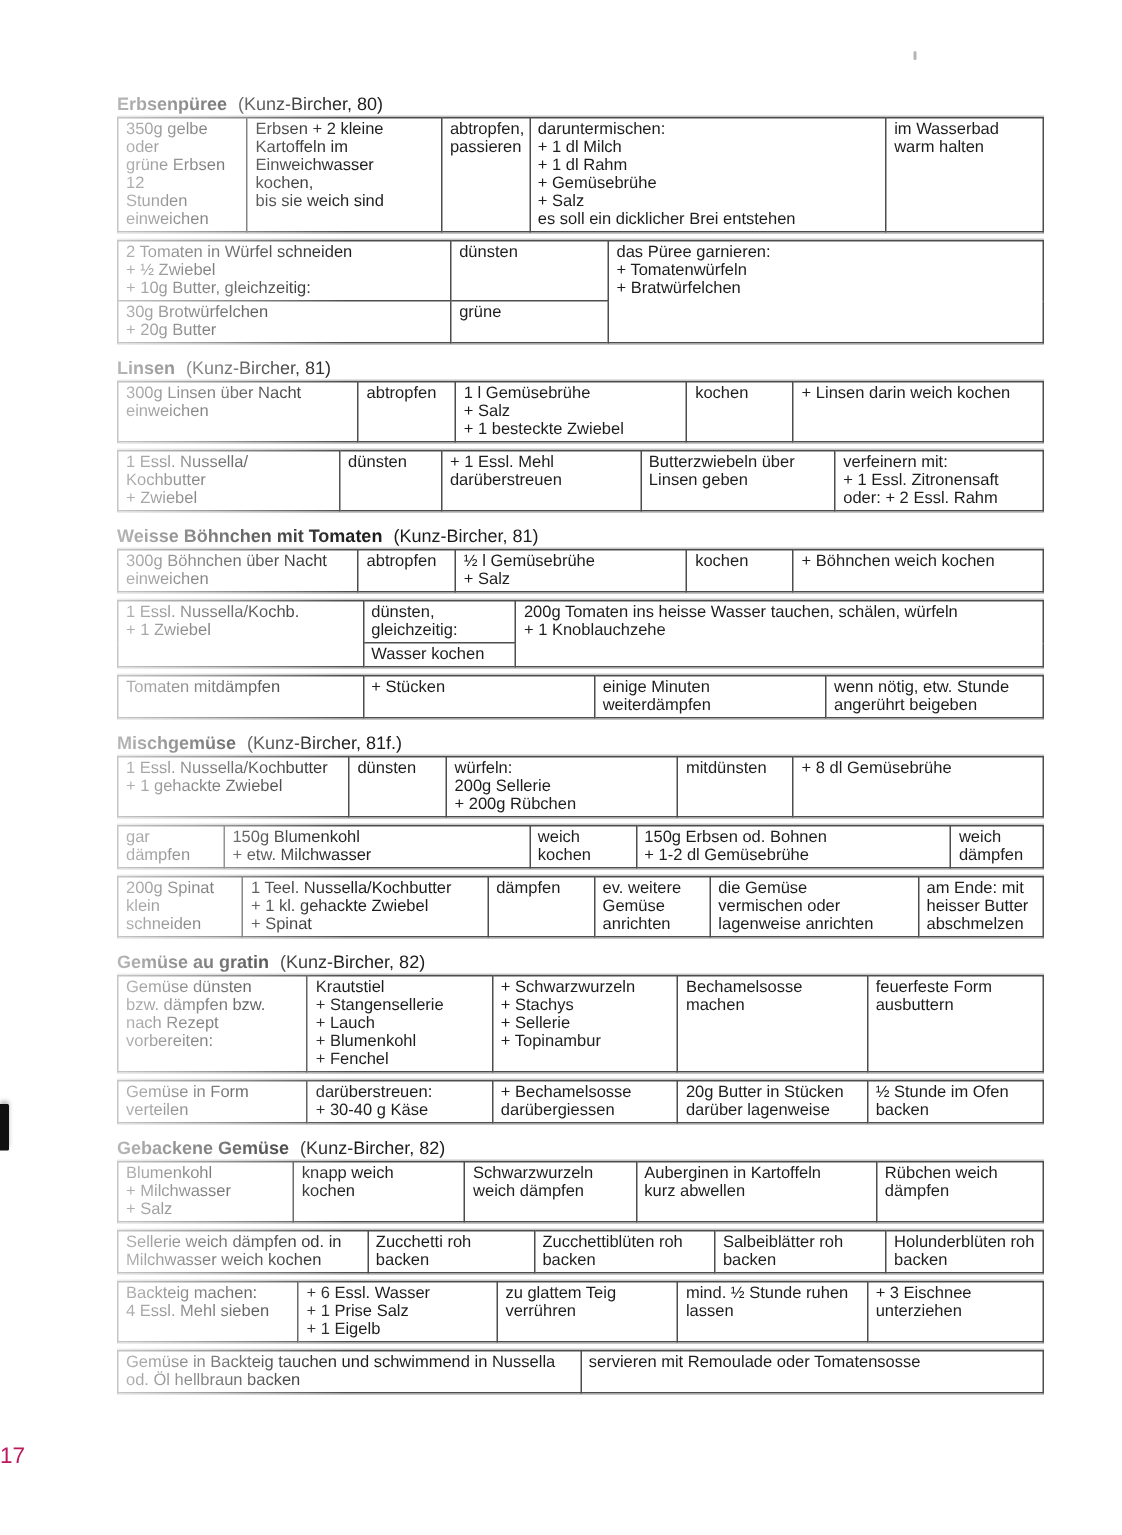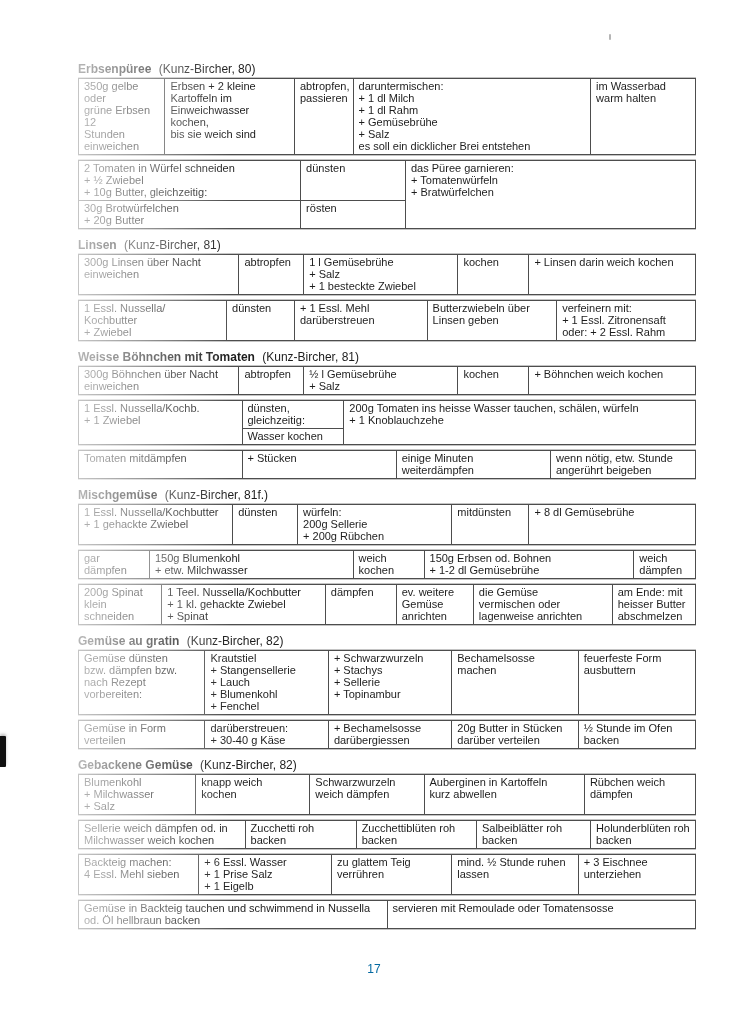--- a/index.html
+++ b/index.html
@@ -21,21 +21,21 @@
   }
   .sec table.rt:first-of-type{margin-top:0;}
   table.rt td{
     border:1.5px solid #4d4d4d;
     padding:1px 4px 2px 5px;
     font-size:11px;line-height:12px;
     vertical-align:top;white-space:pre-line;overflow:hidden;
   }
   .pageno{
     position:absolute;left:0;top:962px;width:100%;
-    text-align:center;font-size:12px;color:#0369a1;
+    text-align:left;font-size:15px;color:#be185d;
   }
   
   .fade{
     position:absolute;left:72px;top:58px;width:160px;height:892px;
     background:linear-gradient(90deg, rgba(255,255,255,.70) 0%, rgba(255,255,255,.42) 45%, rgba(255,255,255,0) 100%);
     pointer-events:none;
   }
   .bar{
     position:absolute;left:0;top:736px;width:6px;height:31px;
     background:#101010;border-radius:0 1px 1px 0;
@@ -99,21 +99,21 @@
 + ½ Zwiebel
 + 10g Butter, gleichzeitig:</td>
         <td>dünsten</td>
         <td rowspan="2">das Püree garnieren:
 + Tomatenwürfeln
 + Bratwürfelchen</td>
       </tr>
       <tr>
         <td>30g Brotwürfelchen
 + 20g Butter</td>
-        <td>rösten</td>
+        <td>grüne</td>
       </tr>
     </tbody>
       </table>
   </div>
 
   <div class="sec">
     <div class="sec-title">
       <span class="t">Linsen</span>
       <span class="r">(Kunz-Bircher, 81)</span>
     </div>
@@ -355,21 +355,21 @@
         </colgroup>
       <tbody>
           <tr>
         <td>Gemüse in Form
 verteilen</td>
         <td>darüberstreuen:
 + 30-40 g Käse</td>
         <td>+ Bechamelsosse
 darübergiessen</td>
         <td>20g Butter in Stücken
-darüber verteilen</td>
+darüber lagenweise</td>
         <td>½ Stunde im Ofen
 backen</td>
       </tr>
     </tbody>
       </table>
   </div>
 
   <div class="sec">
     <div class="sec-title">
       <span class="t">Gebackene Gemüse</span>

